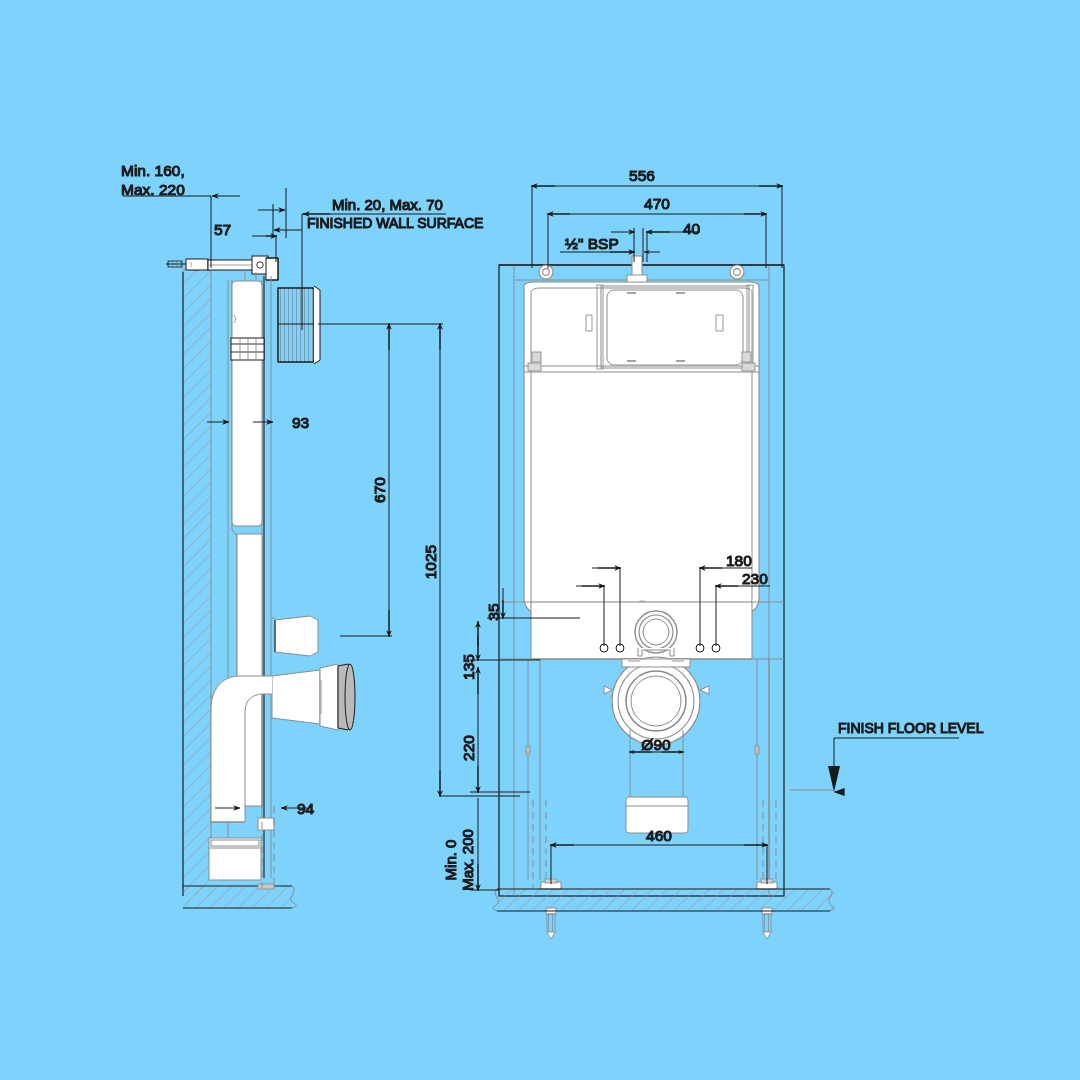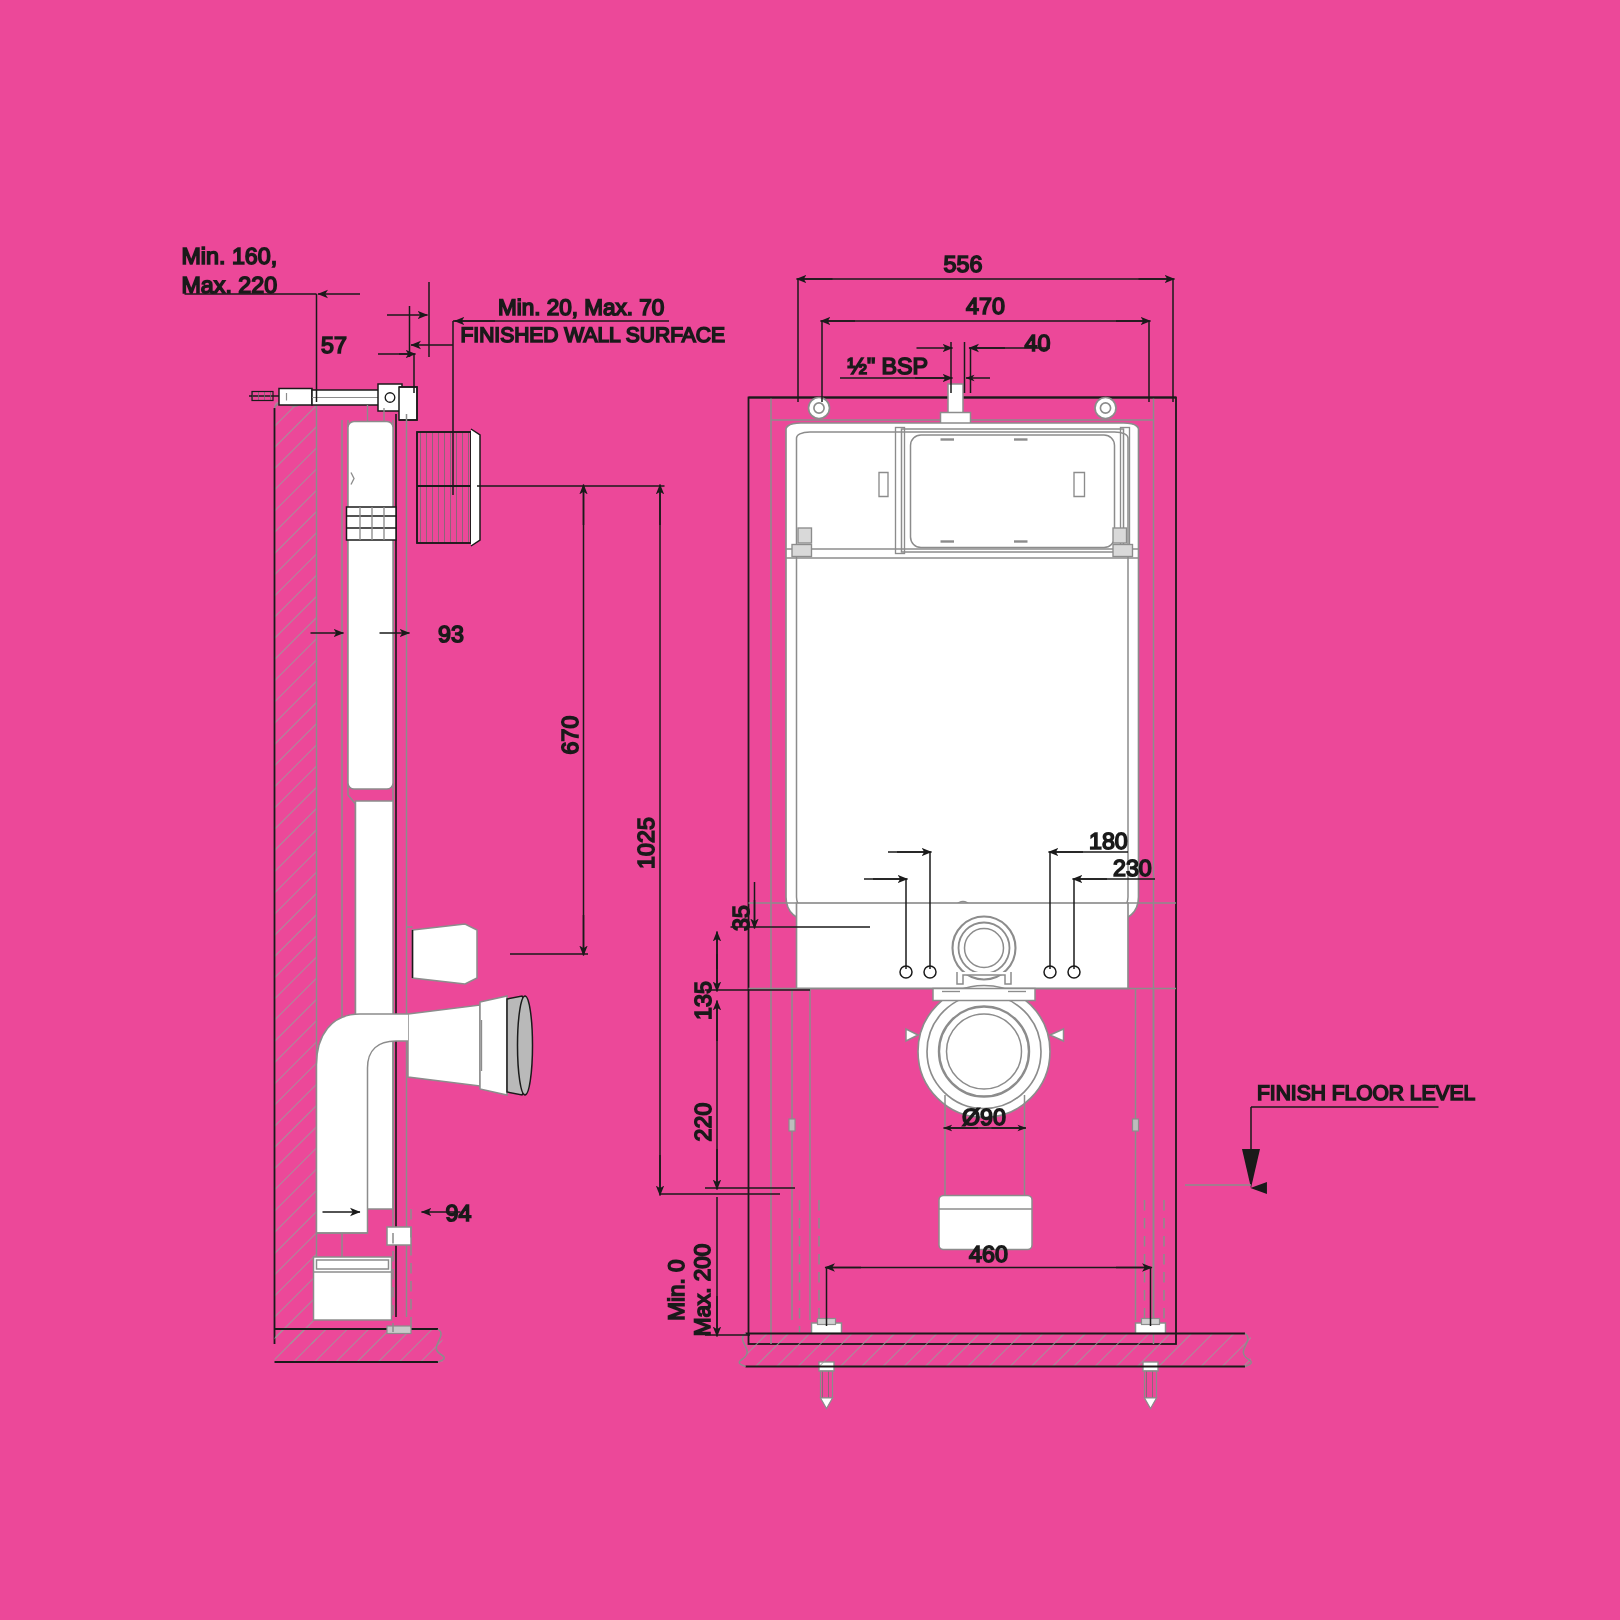--- a/index.html
+++ b/index.html
@@ -1,18 +1,18 @@
 <!DOCTYPE html>
 <html><head>
 <meta charset="utf-8">
 <style>
   html,body{margin:0;padding:0;background:#ffffff;}
   body{width:1080px;height:1080px;overflow:hidden;
        font-family:"Liberation Sans","DejaVu Sans",sans-serif;}
-  #stage{position:relative;width:1080px;height:1080px;background:#ec4899;}
+  #stage{position:relative;width:1080px;height:1080px;background:#7dd3fc;}
   svg{display:block;}
   text{font-family:"Liberation Sans","DejaVu Sans",sans-serif;fill:#1a1a1a;}
 </style>
 </head>
 <body>
 
 <div id="stage">
 <svg width="1080" height="1080" viewBox="0 0 1080 1080">
 
   <defs>

